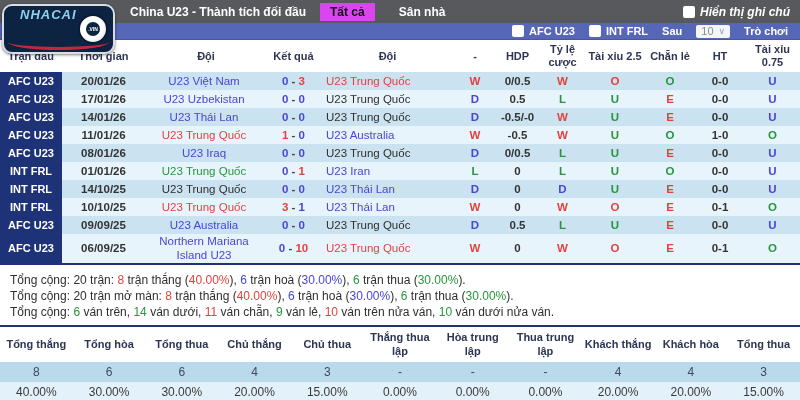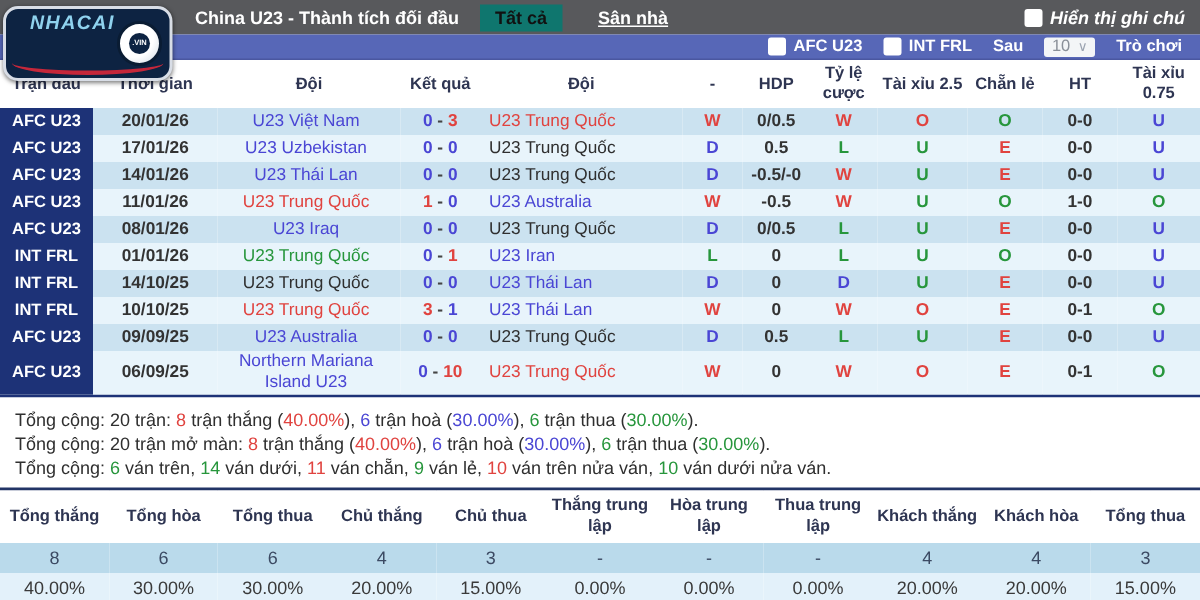--- a/index.html
+++ b/index.html
@@ -3,22 +3,22 @@
 <meta charset="utf-8">
 <style>
   * { margin:0; padding:0; box-sizing:border-box; }
   body { font-family:"Liberation Sans", sans-serif; background:#fff; }
   #app { position:relative; width:800px; height:400px; overflow:hidden; background:#fff; }
 
   
   .topbar { height:23px; background:#58595c; display:flex; align-items:center; padding-left:130px; gap:14px;text-align:right; }
   .topbar-title { color:#fff; font-size:12px; font-weight:bold; }
   .tab { font-size:12px; font-weight:bold; padding:2px 10px; cursor:pointer; }
-  .tab.active { background:#0f766e; color:#111; }
-  .tab.inactive { color:#fff; text-decoration:underline; background:transparent; }
+  .tab.active { background:#d946ef; color:#111; }
+  .tab.inactive { color:#fff; background:transparent; }
   .topbar-right { margin-left:auto; display:flex; align-items:center; padding-right:10px; color:#fff; font-size:12px; font-weight:bold;font-style:italic; }
 
   
   .bluebar { height:17px; background:#5767b7; display:flex; align-items:center; justify-content:flex-end; gap:14px; padding-right:12px; border-bottom:1px solid #4a57a0; }
   .bluebar .lbl { color:#fff; font-size:11px; font-weight:bold; }
   .chk { width:12px; height:12px; background:#fff; border-radius:2px; display:inline-block; vertical-align:middle; margin-right:5px; }
   .chk-item { display:flex; align-items:center; color:#fff; font-size:11px; font-weight:bold; cursor:pointer; }
   .select-box { background:#f3f5f7; border-radius:2px; font-size:11px; color:#8a9099; padding:0 5px; height:13px; display:flex; align-items:center; gap:5px; cursor:pointer; }
   .select-box .chev { font-size:9px; color:#9aa3b0; line-height:1; }
 
@@ -335,21 +335,21 @@
 
   <div class="stats-wrap">
     <table class="stats">
       <thead>
           <tr id="stats-head">
             <th>Tổng thắng</th>
             <th>Tổng hòa</th>
             <th>Tổng thua</th>
             <th>Chủ thắng</th>
             <th>Chủ thua</th>
-            <th>Thắng trung lập</th>
+            <th>Thắng thua lập</th>
             <th>Hòa trung lập</th>
             <th>Thua trung lập</th>
             <th>Khách thắng</th>
             <th>Khách hòa</th>
             <th>Tổng thua</th>
           </tr>
         </thead>
       <tbody>
         <tr class="vals" id="stats-vals">
             <td>8</td>

